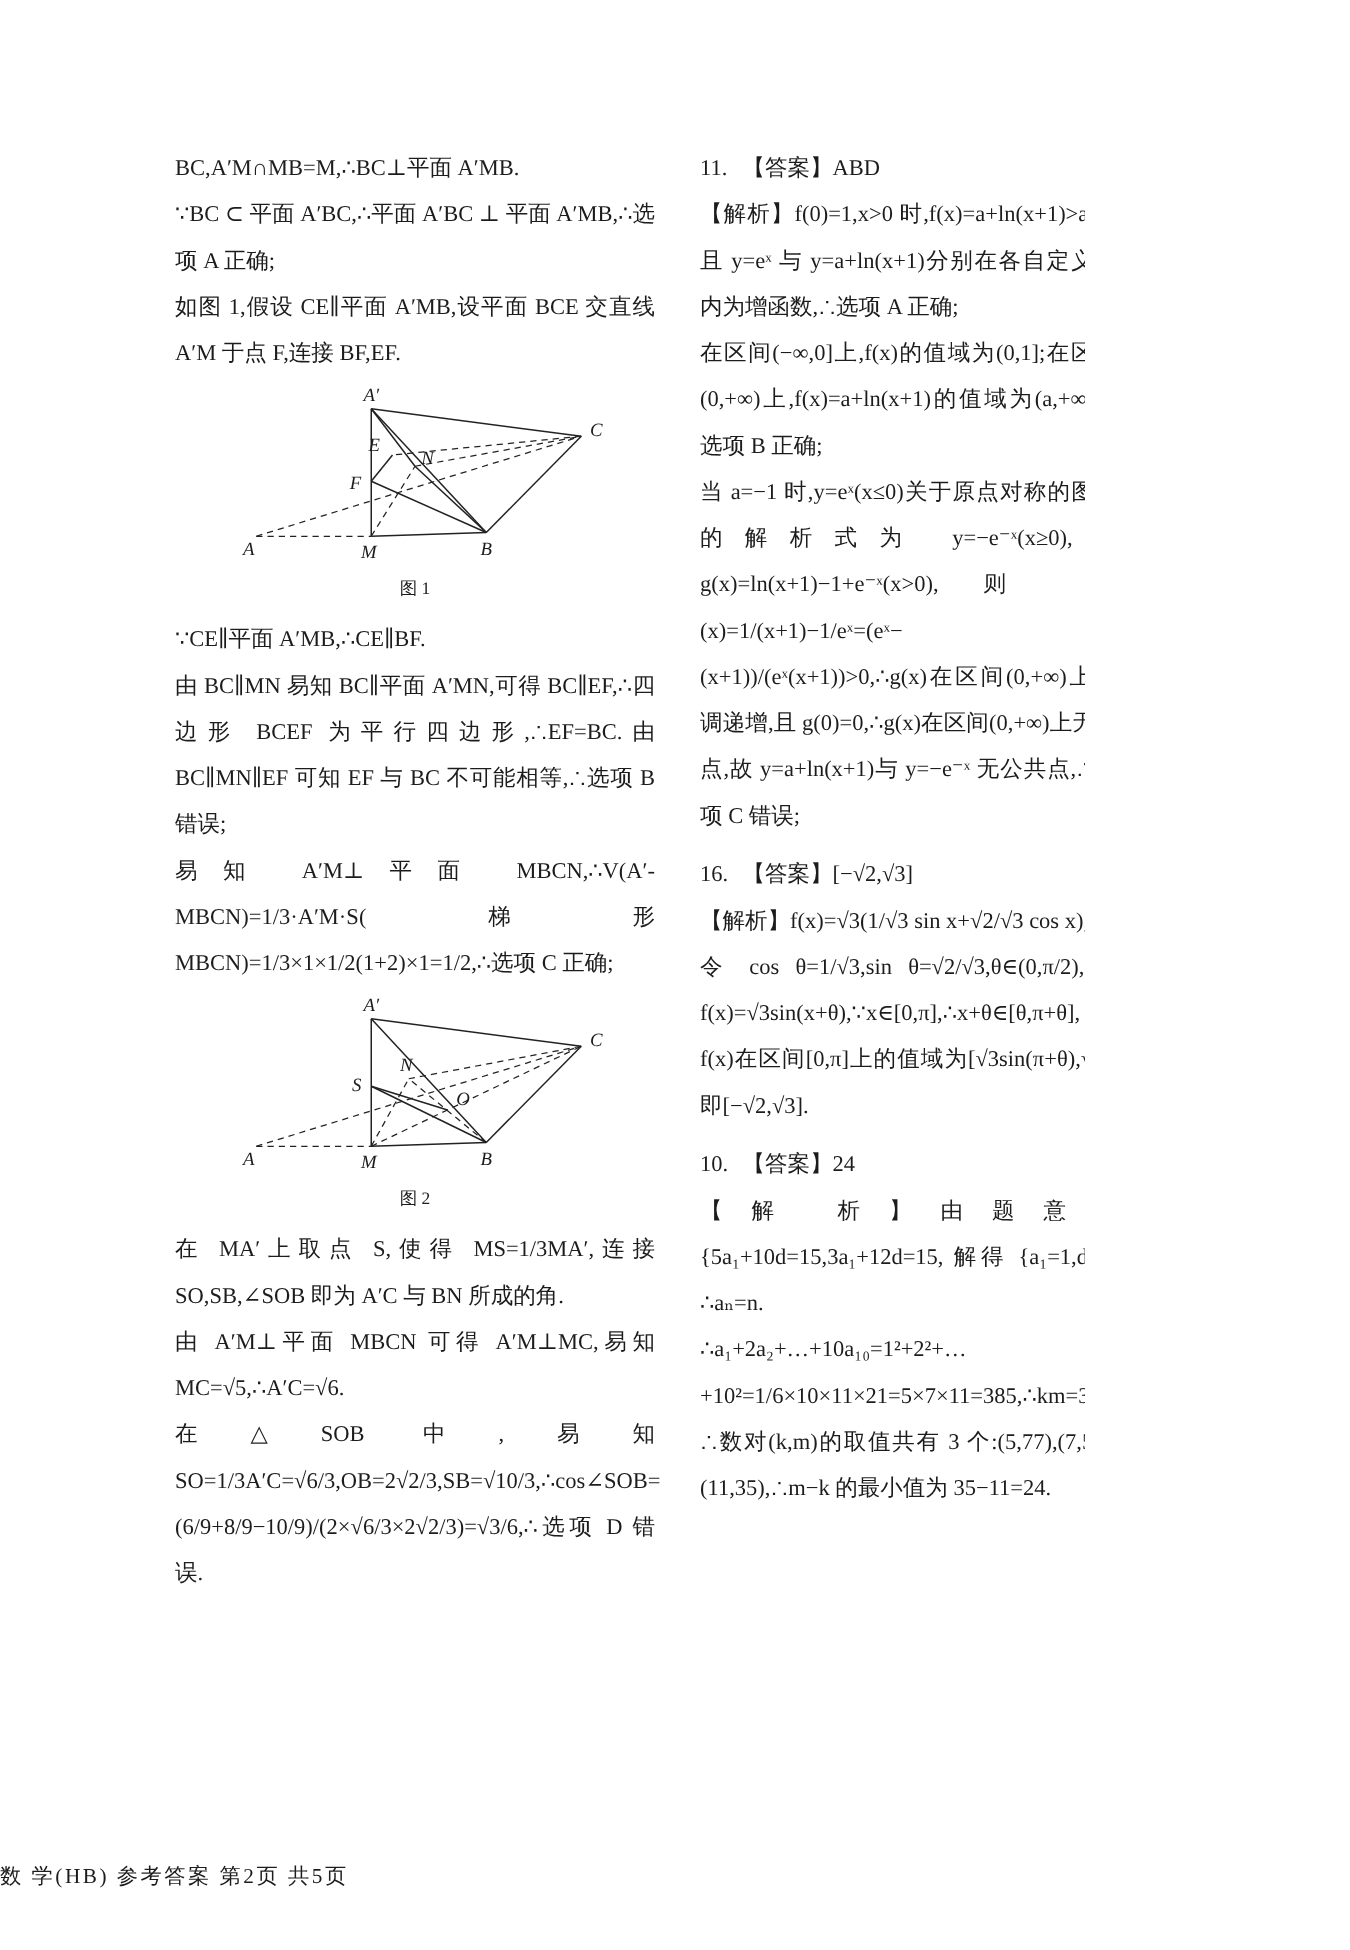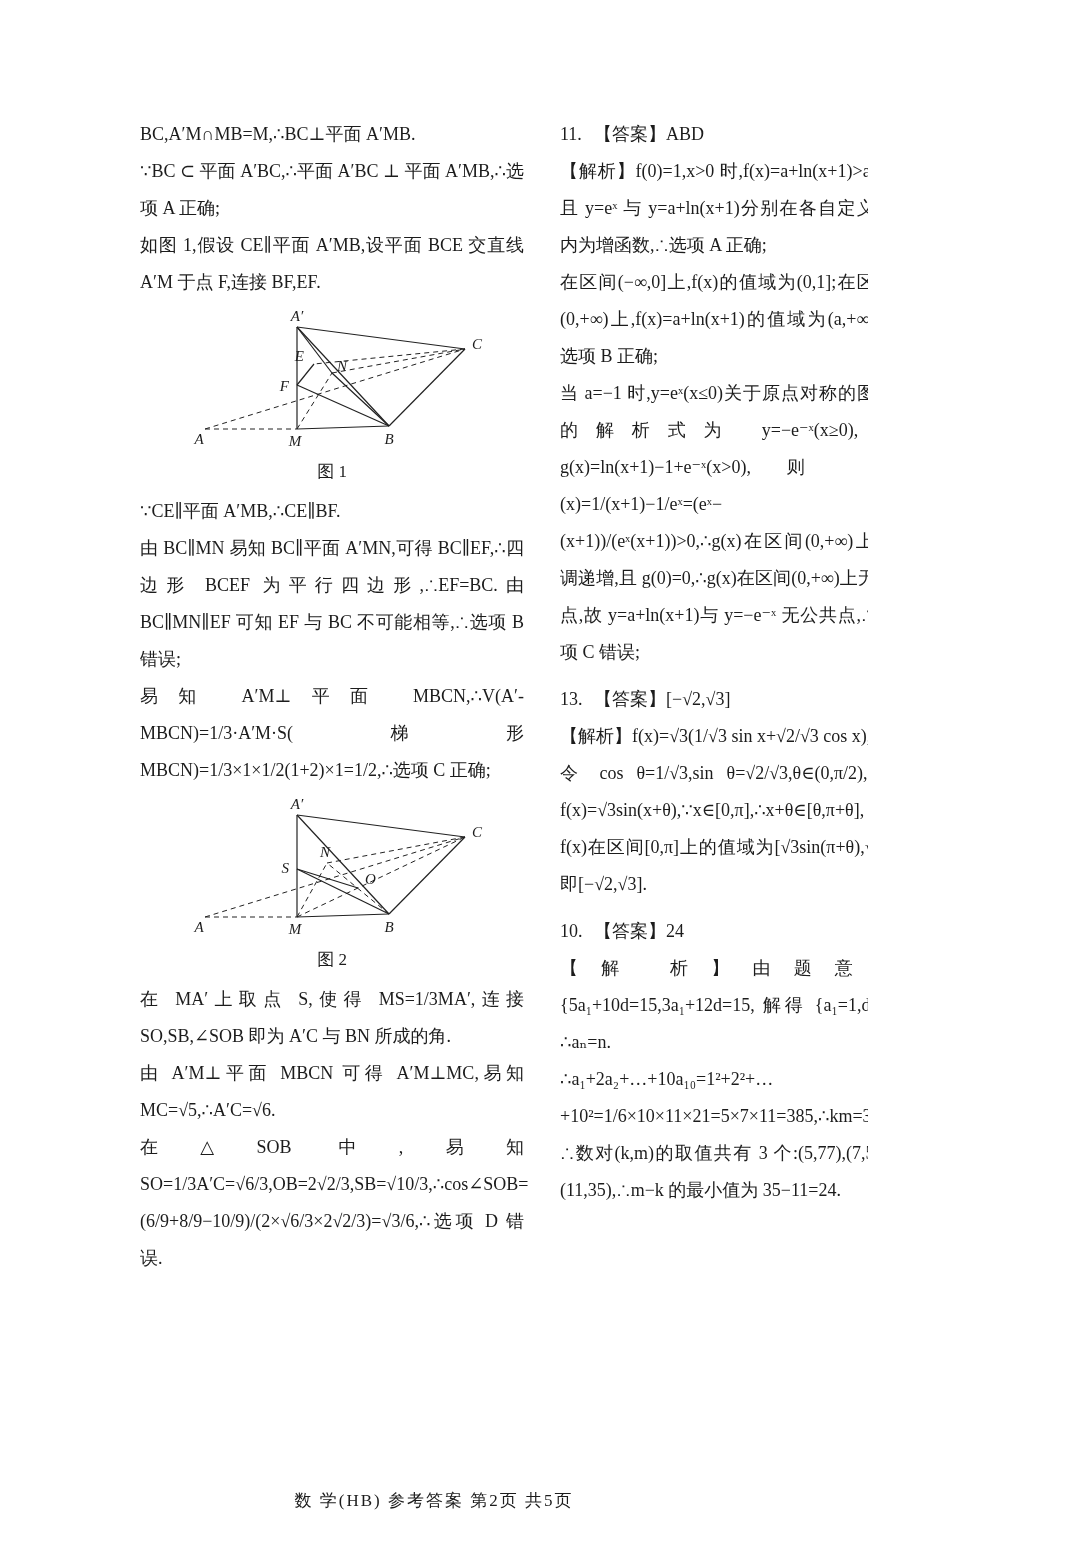--- a/index.html
+++ b/index.html
@@ -13,29 +13,29 @@
   .columns {
     display:flex; gap:36px;
     padding:116px 110px 0 140px;
   }
   .col { font-size:18px; line-height:37px; text-align:justify; }
   .col-left { width:384px; flex:0 0 384px; }
   .col-right { flex:1; }
   .col p { margin:0; }
   figure { text-align:center; margin:8px 0 6px 0; }
   figure svg { display:block; margin:0 auto; }
-  figcaption { font-size:17px; line-height:30px; color:#1c1c1c; }
+  figcaption { font-size:14px; line-height:30px; color:#1c1c1c; }
   .item { margin-bottom:10px; }
   .ans-line { display:flex; }
   .ans-line .num { flex:0 0 34px; }
   .analysis { margin-left:34px; }
   .svg-label { font-size:15px; font-style:italic; fill:#1c1c1c; }
   .footer {
     position:absolute; left:0; right:0; bottom:48px;
-    text-align:center; font-size:17px; letter-spacing:2px; color:#1c1c1c;
+    font-size:17px; letter-spacing:2px; color:#1c1c1c;
   }
   line, path { stroke:#222; stroke-width:1.2; fill:none; }
   .dash { stroke-dasharray:5 4; stroke-width:1; }
 </style>
 </head>
 <body>
 
 <div class="page">
   <div class="columns">
 
@@ -121,21 +121,21 @@
           <span class="num">11.</span>
           <span class="ans">【答案】ABD</span>
         </p>
         <p class="analysis">【解析】f(0)=1,x&gt;0 时,f(x)=a+ln(x+1)&gt;a≥1,且 y=eˣ 与 y=a+ln(x+1)分别在各自定义域内为增函数,∴选项 A 正确;</p>
         <p class="analysis">在区间(−∞,0]上,f(x)的值域为(0,1];在区间(0,+∞)上,f(x)=a+ln(x+1)的值域为(a,+∞),∴选项 B 正确;</p>
         <p class="analysis">当 a=−1 时,y=eˣ(x≤0)关于原点对称的图象的解析式为 y=−e⁻ˣ(x≥0),令 g(x)=ln(x+1)−1+e⁻ˣ(x&gt;0),则 g′(x)=1/(x+1)−1/eˣ=(eˣ−(x+1))/(eˣ(x+1))&gt;0,∴g(x)在区间(0,+∞)上单调递增,且 g(0)=0,∴g(x)在区间(0,+∞)上无零点,故 y=a+ln(x+1)与 y=−e⁻ˣ 无公共点,∴选项 C 错误;</p>
       </div>
 
       <div class="item">
         <p class="ans-line">
-          <span class="num">13.</span>
+          <span class="num">16.</span>
           <span class="ans">【答案】[−√2,√3]</span>
         </p>
         <p class="analysis">【解析】f(x)=√3(1/√3 sin x+√2/√3 cos x),</p>
         <p class="analysis">令 cos θ=1/√3,sin θ=√2/√3,θ∈(0,π/2),则 f(x)=√3sin(x+θ),∵x∈[0,π],∴x+θ∈[θ,π+θ],故 f(x)在区间[0,π]上的值域为[√3sin(π+θ),√3],即[−√2,√3].</p>
       </div>
 
       <div class="item">
         <p class="ans-line">
           <span class="num">10.</span>
           <span class="ans">【答案】24</span>

